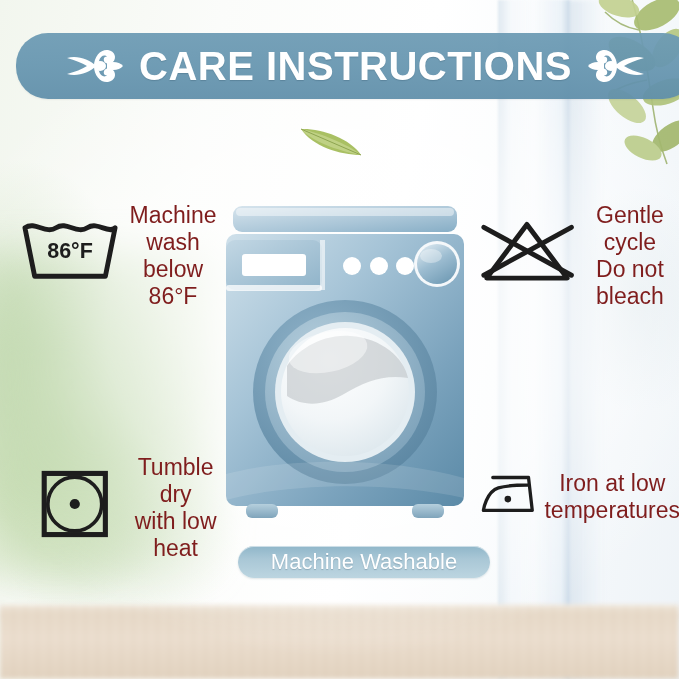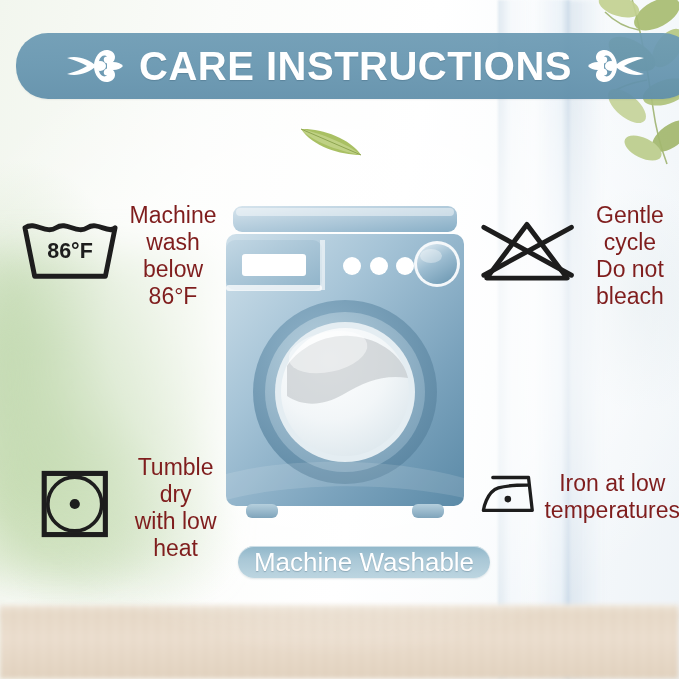--- a/index.html
+++ b/index.html
@@ -66,21 +66,21 @@
   #care-bleach{left:474px;top:194px;width:206px;}
   #care-dry{left:18px;top:446px;width:206px;}
   #care-iron{left:474px;top:446px;width:206px;}
 
   
   .machine{position:absolute;left:224px;top:206px;width:242px;height:330px;}
   .badge{position:absolute;left:238px;top:546px;width:252px;height:32px;border-radius:16px;
     background:linear-gradient(180deg,#8fb6c9 0%,#a9c7d6 40%,#bcd5e0 100%);
     box-shadow:inset 0 1px 0 rgba(255,255,255,.55), 0 1px 2px rgba(80,110,130,.18);
     display:flex;align-items:center;justify-content:center;}
-  .badge span{color:#ffffff;font-size:26px;line-height:1;text-shadow:0 1px 1px rgba(70,100,120,.35);text-align:center;}
+  .badge span{color:#ffffff;font-size:22px;line-height:1;text-shadow:0 1px 1px rgba(70,100,120,.35);text-align:center;}
 </style>
 </head>
 <body>
 
 <div class="stage">
 
   <div class="bg-base"></div>
   <div class="bg-greenblur"></div>
   <div class="bg-pane"></div>
   <div class="bg-pane2"></div>

